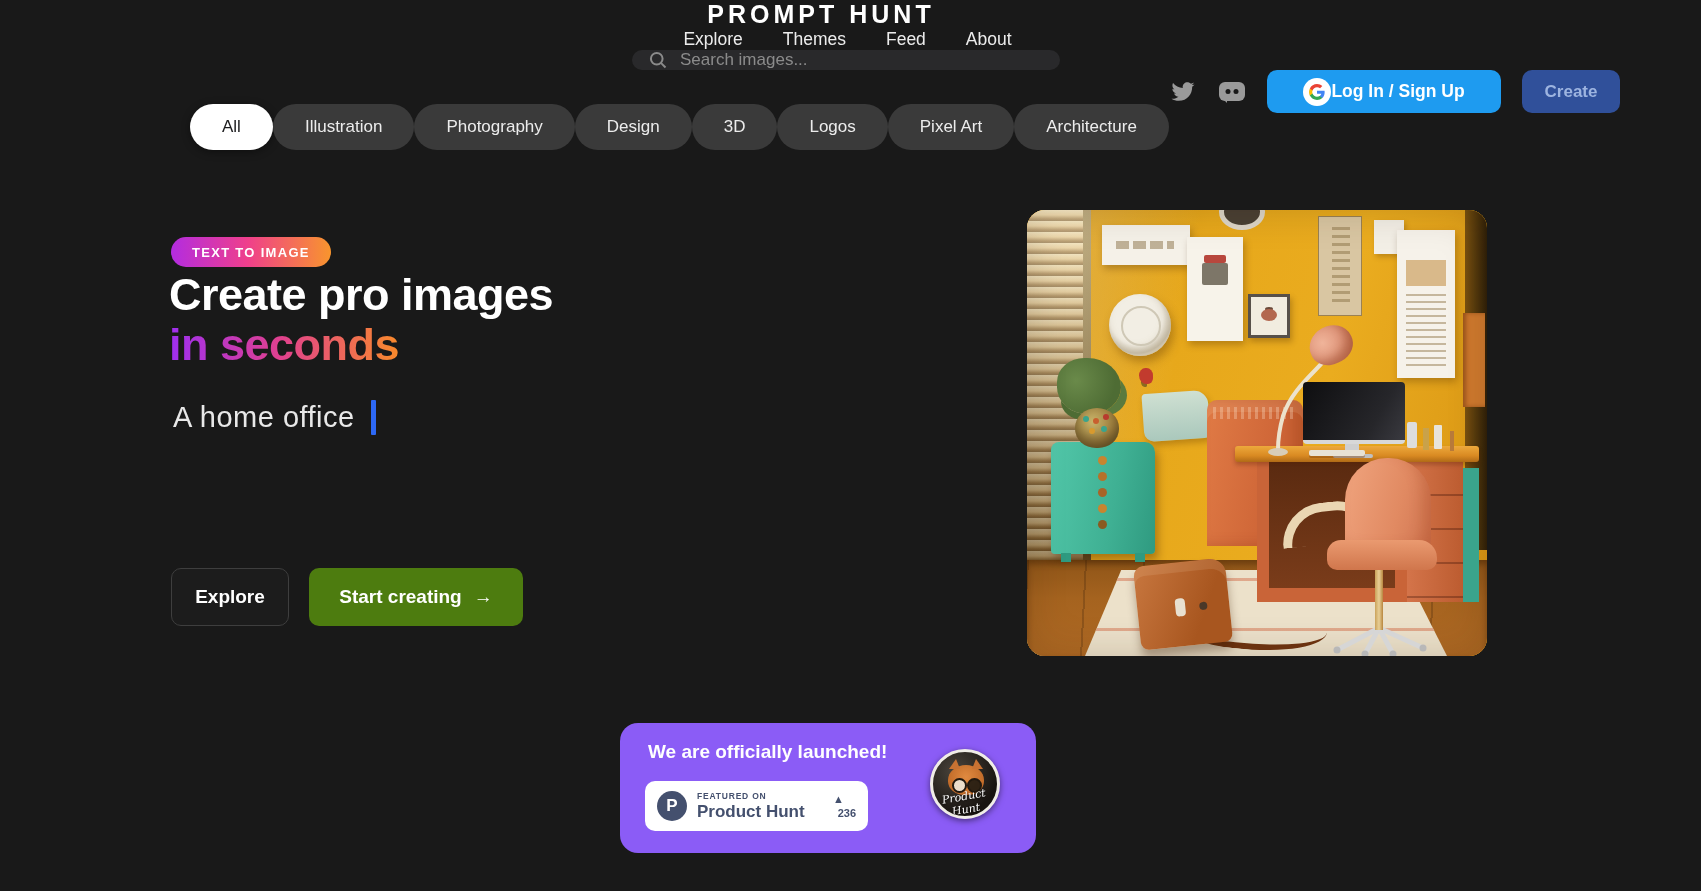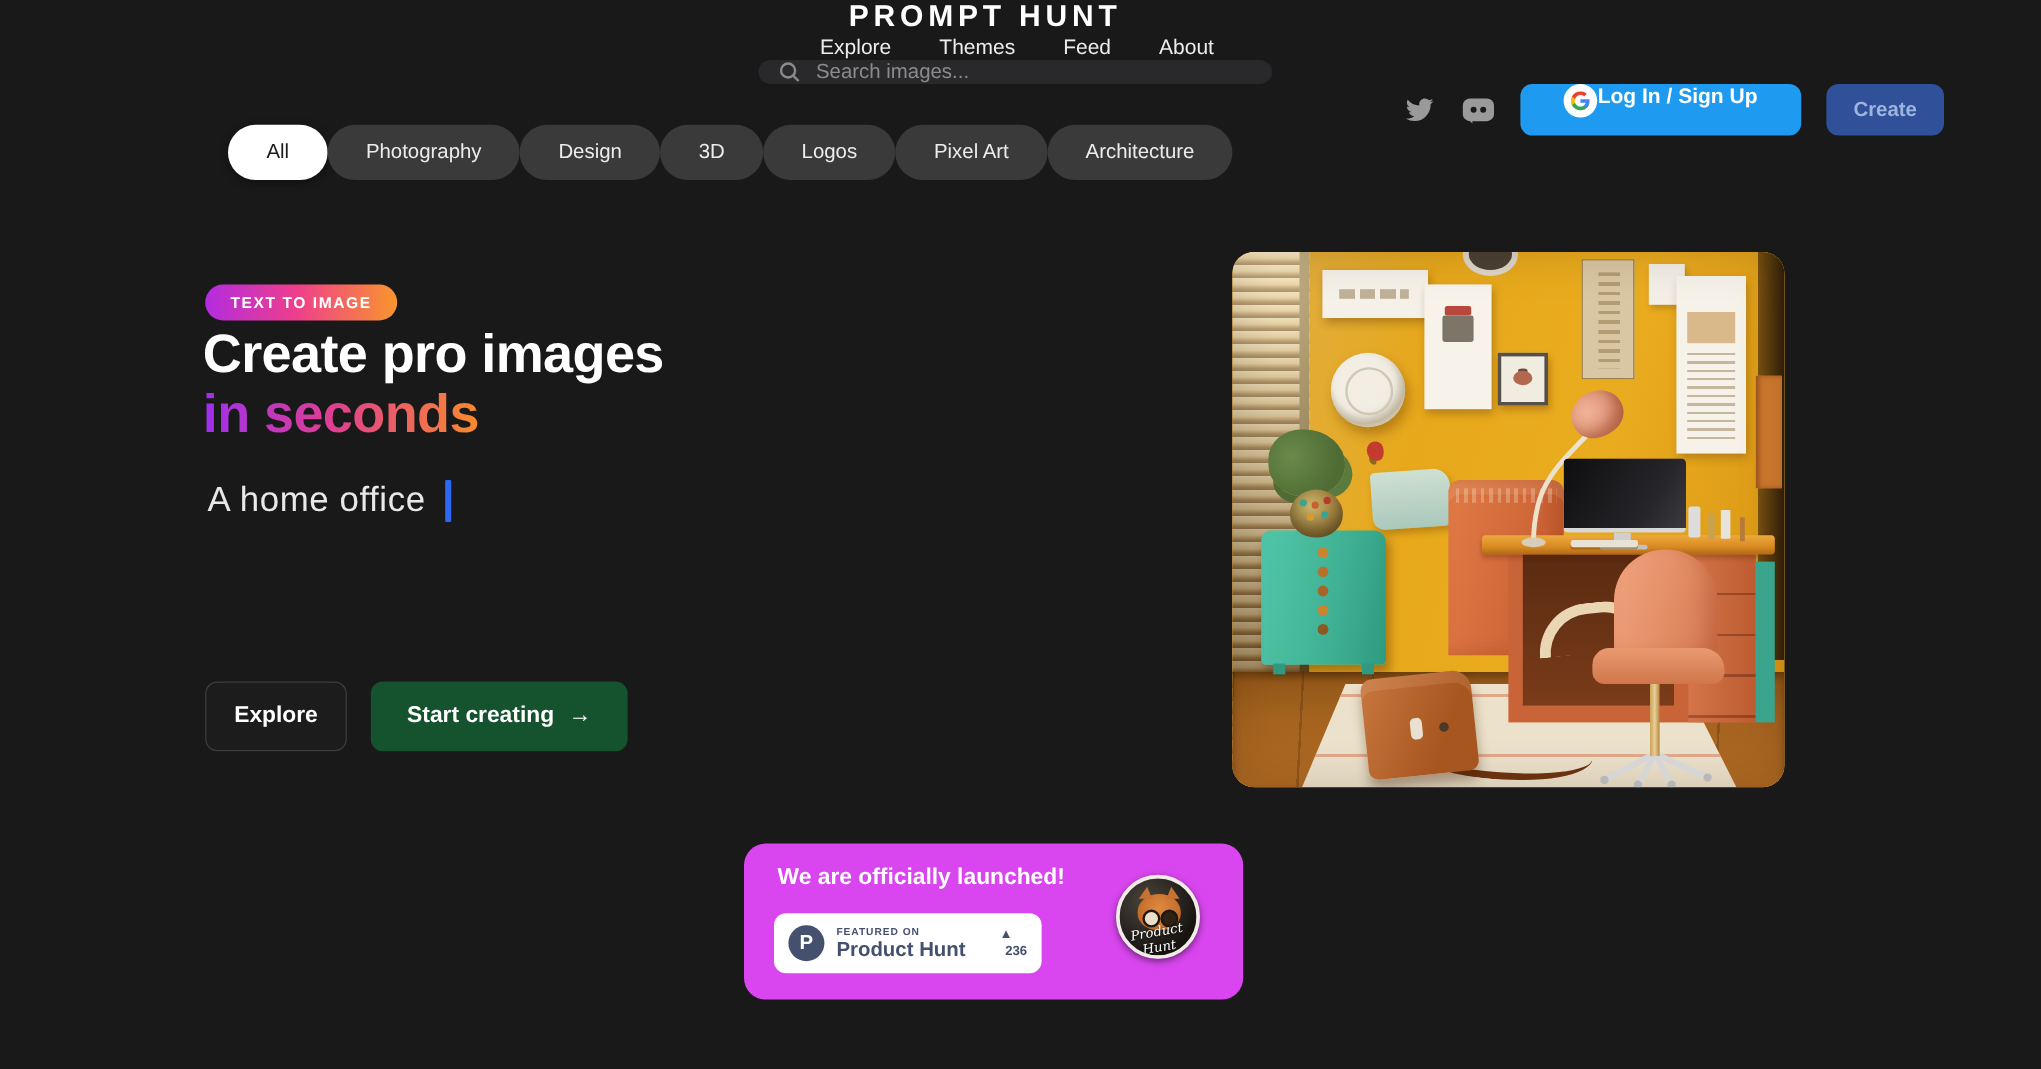--- a/index.html
+++ b/index.html
@@ -10,21 +10,21 @@
   .navbar { position:absolute; top:0; left:0; width:1701px; height:70px; display:flex; align-items:center; padding:0 81px 0 22px;flex-direction:column; }
   .logo { font-size:25px; font-weight:800; letter-spacing:4px; color:#ffffff; white-space:nowrap; cursor:pointer; }
   .nav-links { display:flex; gap:40px; margin-left:53px; }
   .nav-link { font-size:17.5px; color:#ececec; cursor:pointer; white-space:nowrap; }
   .search { margin-left:50px; width:428px; height:42px; background:#29292b; border-radius:21px; display:flex; align-items:center; padding:0 16px; }
   .search svg { flex:none; }
   .search input { flex:1; margin-left:12px; background:transparent; border:none; outline:none; font-size:17px; color:#dcdcdc; font-family:"Liberation Sans",sans-serif; }
   .search input::placeholder { color:#8b8b8b; }
   .nav-right { margin-left:auto; display:flex; align-items:center; gap:21px; }
   .icon-btn { cursor:pointer; display:flex; align-items:center; }
-  .login-btn { min-width:234px; height:43px; background:#1e9bf0; border-radius:10px; display:flex; justify-content:center; cursor:pointer; }
+  .login-btn { min-width:234px; height:43px; background:#1e9bf0; border-radius:10px; display:flex; align-items:center; justify-content:center; cursor:pointer; }
   .google-circle { width:28px; height:28px; background:#ffffff; border-radius:50%; display:flex; align-items:center; justify-content:center; }
   .login-label { font-size:17.5px; font-weight:700; color:#ffffff; }
   .create-btn { min-width:98px; height:43px; background:#30509a; border-radius:10px; display:flex; align-items:center; justify-content:center; cursor:pointer; }
   .create-label { font-size:17px; font-weight:600; color:#9db4e0; }
 
   
   .filters { position:absolute; left:190px; top:104px; display:flex; }
   .pill { height:46px; border-radius:23px; background:#3a3a3a; color:#ececec; font-size:17px; display:flex; align-items:center; padding:0 32px; cursor:pointer; white-space:nowrap; }
   .pill.active { background:#ffffff; color:#1c1c1e; box-shadow:0 2px 8px rgba(0,0,0,.4); }
 
@@ -32,21 +32,21 @@
   .hero-badge { position:absolute; left:171px; top:237px; height:30px; border-radius:16px; padding:11px 21px; display:flex; align-items:center;
     background:linear-gradient(90deg,#b32ce0 0%,#ef3f8b 48%,#f8952d 100%);
     font-size:13px; font-weight:700; letter-spacing:1.3px; color:#ffffff; }
   .hero-title { position:absolute; left:169px; top:270px; font-size:45px; font-weight:700; line-height:50px; letter-spacing:-0.5px; color:#ffffff; }
   .hero-title .grad { background:linear-gradient(90deg,#9e2ff0 0%,#e0408f 48%,#f98a2b 100%); -webkit-background-clip:text; background-clip:text; color:transparent; }
   .hero-prompt { position:absolute; left:173px; top:400px; font-size:29px; letter-spacing:.5px; color:#e8e8e8; display:flex; align-items:center; cursor:text; }
   .cursor-bar { display:inline-block; width:5px; height:35px; margin-left:16px; background:#2d68f5; border-radius:1px; animation:blink 1.1s step-end infinite; }
   @keyframes blink { 50% { opacity:0; } }
   .hero-ctas { position:absolute; left:171px; top:568px; display:flex; gap:20px; }
   .explore-btn { min-width:118px; height:58px; border-radius:10px; background:#1c1c1c; border:1px solid #3e3e3e; display:flex; align-items:center; justify-content:center; font-size:19px; font-weight:700; color:#ffffff; cursor:pointer; }
-  .start-btn { min-width:214px; height:58px; border-radius:10px; background:#14532d; display:flex; align-items:center; justify-content:center; gap:12px; font-size:19px; font-weight:700; color:#ffffff; cursor:pointer; }
+  .start-btn { min-width:214px; height:58px; border-radius:10px; background:#4d7c0f; display:flex; align-items:center; justify-content:center; gap:12px; font-size:19px; font-weight:700; color:#ffffff; cursor:pointer; }
 
   
   .scene { position:absolute; left:1027px; top:210px; width:460px; height:446px; border-radius:18px; overflow:hidden; background:#e7a81b; }
   .scene > div, .scene > svg { position:absolute; }
   .scene::after { content:""; position:absolute; inset:0; box-shadow:inset 0 0 40px rgba(40,20,0,.18); border-radius:18px; pointer-events:none; }
   .s-wall { inset:0; background:linear-gradient(105deg,#b67c10 0%,#d99a14 12%,#e7a81b 32%,#eaac1f 60%,#d89413 100%); }
   .s-corner { right:0; top:0; width:22px; height:340px; background:linear-gradient(90deg,#7a5210,#2e1f08); }
   .s-shelf-r { right:2px; top:103px; width:22px; height:94px; background:#d07a2e; box-shadow:inset 3px 0 4px rgba(80,30,0,.4); }
   .s-blinds { left:0; top:0; width:64px; height:100%;
     background:repeating-linear-gradient(180deg,#f7e7bd 0px,#e8c98e 5px,#8a6026 9px,#6b4a1c 11px);
@@ -128,21 +128,21 @@
     background:linear-gradient(180deg,#ea9a70,#d0764c); }
   .s-chairpole { left:348px; top:358px; width:8px; height:62px; z-index:6; background:linear-gradient(90deg,#caa25a,#e8cf96,#b8863e); }
   .s-bag { left:110px; top:352px; width:92px; height:84px; border-radius:10px 16px 8px 8px; transform:rotate(-6deg); z-index:8;
     background:linear-gradient(115deg,#c8773f,#a8561f 70%);
     box-shadow:0 8px 10px rgba(60,30,5,.35), inset 0 10px 0 rgba(255,230,200,.12); }
   .s-bag::before { content:""; position:absolute; left:38px; top:36px; width:10px; height:18px; background:#e8e0d0; border-radius:4px; }
   .s-bag::after { content:""; position:absolute; left:62px; top:42px; width:8px; height:8px; border-radius:50%; background:#4a3828; }
   .s-strap { left:150px; top:398px; width:150px; height:42px; border-bottom:6px solid #6b3210; border-radius:0 0 60% 40%; transform:rotate(6deg); z-index:7; }
 
   
-  .launch-card { position:absolute; left:620px; top:703px; width:416px; height:130px; background:#d946ef; border-radius:18px; }
+  .launch-card { position:absolute; left:620px; top:723px; width:416px; height:130px; background:#8b5cf6; border-radius:18px; }
   .launch-title { position:absolute; left:28px; top:18px; font-size:19px; font-weight:700; color:#ffffff; }
   .ph-badge { position:absolute; left:25px; top:58px; width:223px; height:50px; background:#ffffff; border-radius:10px;
     display:flex; align-items:center; padding:0 12px; cursor:pointer; }
   .ph-logo { width:30px; height:30px; border-radius:50%; background:#44506e; color:#ffffff; font-size:17px; font-weight:800;
     display:flex; align-items:center; justify-content:center; flex:none; }
   .ph-text { margin-left:10px; display:flex; flex-direction:column; line-height:1; }
   .ph-featured { font-size:8.5px; font-weight:700; letter-spacing:.8px; color:#44506e; margin-bottom:3px; }
   .ph-name { font-size:17px; font-weight:800; color:#44506e; white-space:nowrap; }
   .ph-vote { margin-left:auto; display:flex; flex-direction:column; align-items:center; color:#44506e; }
   .ph-arrow { font-size:11px; line-height:12px; }
@@ -207,20 +207,21 @@
       <span class="login-label">Log In / Sign Up</span>
     </div>
     <div class="create-btn">
       <span class="create-label">Create</span>
     </div>
   </div>
 </header>
 
 <div class="filters">
   <div class="pill active">All</div>
+  <div class="pill">Illustration</div>
   <div class="pill">Photography</div>
   <div class="pill">Design</div>
   <div class="pill">3D</div>
   <div class="pill">Logos</div>
   <div class="pill">Pixel Art</div>
   <div class="pill">Architecture</div>
 </div>
 
 <div class="hero-badge">TEXT TO IMAGE</div>
 <h1 class="hero-title">

